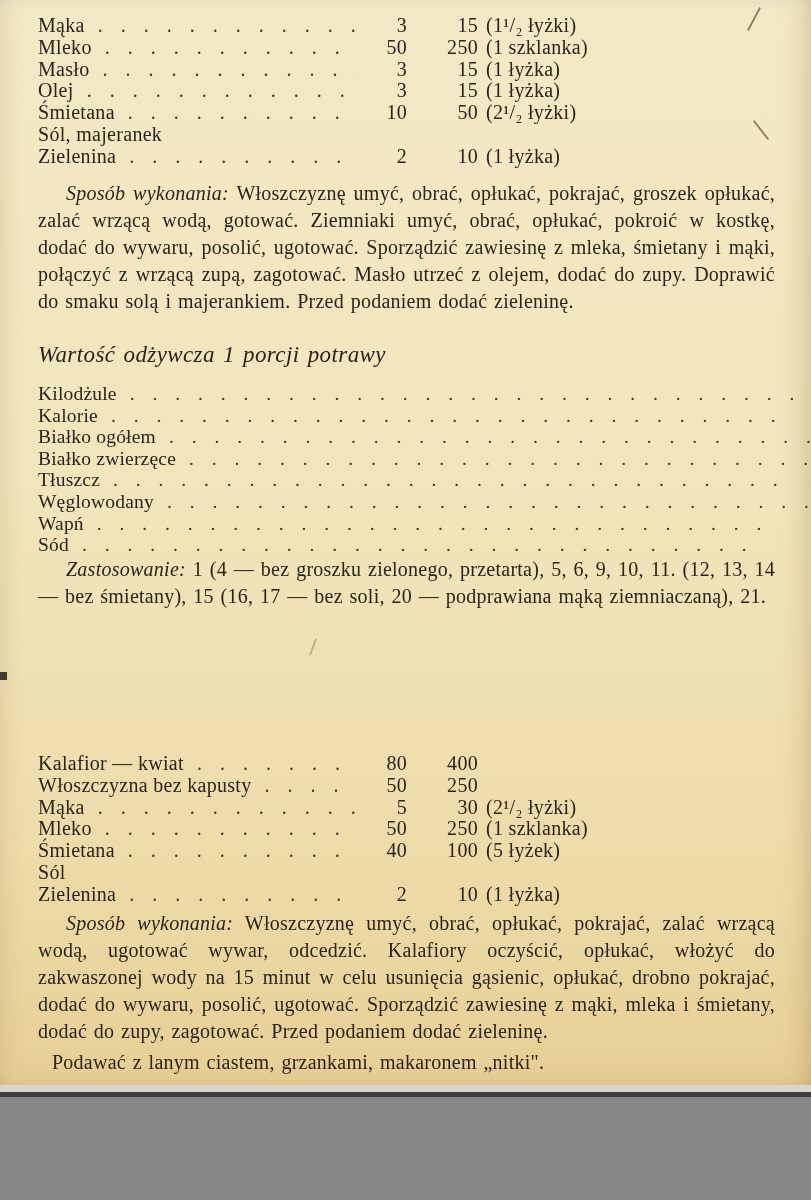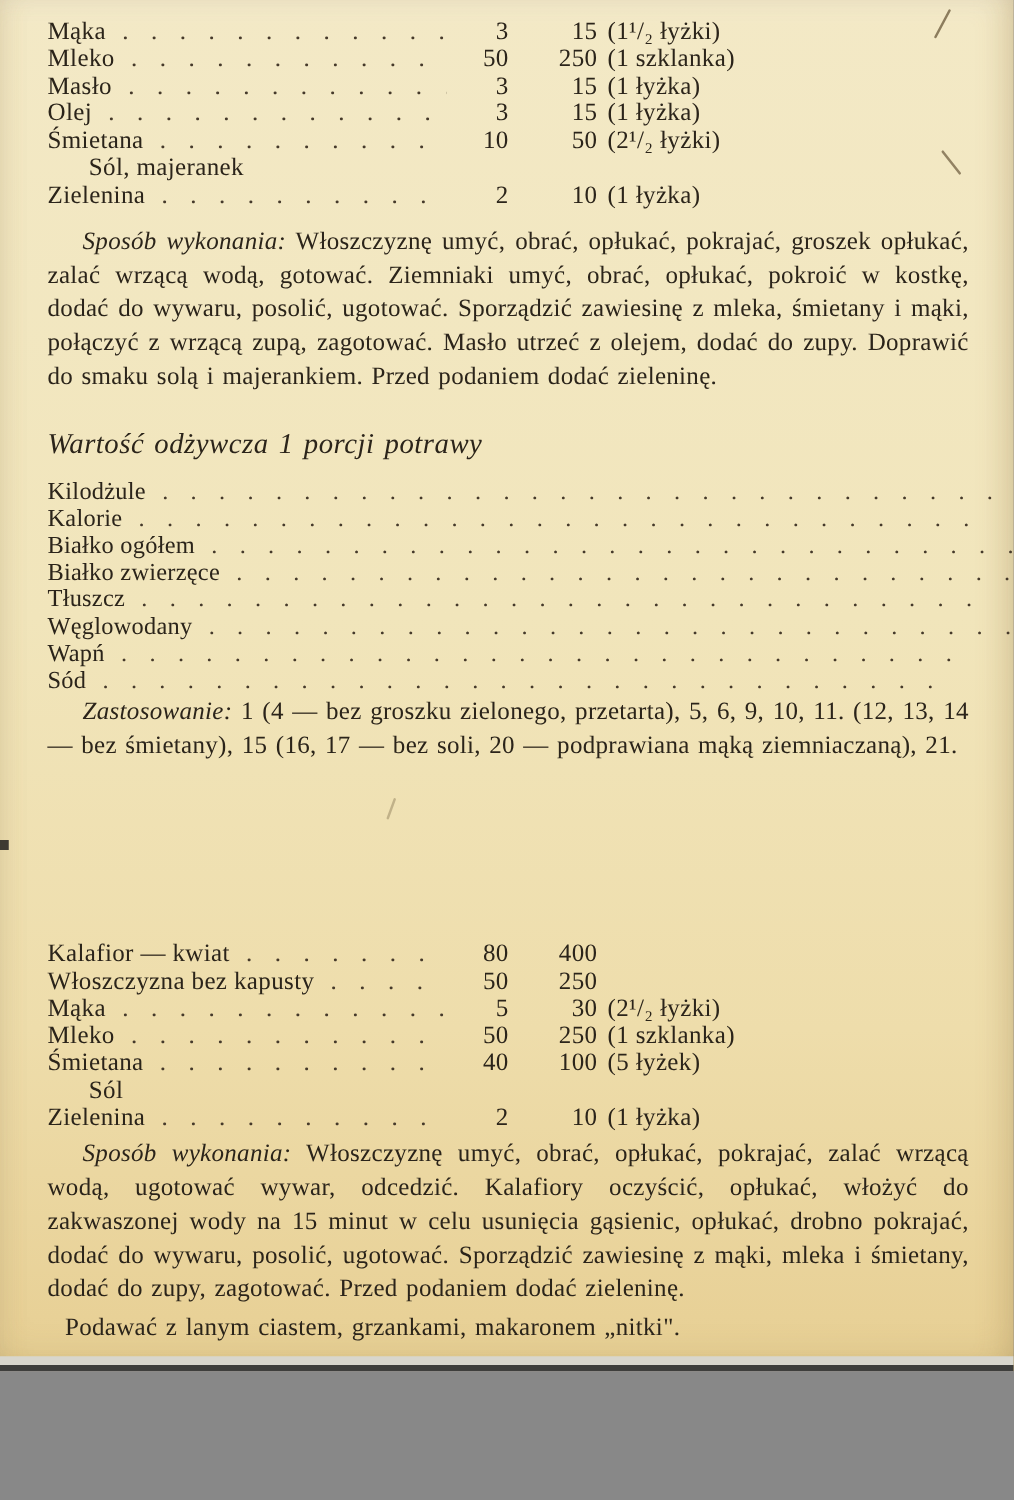--- a/index.html
+++ b/index.html
@@ -21,21 +21,21 @@
 
   
   .ing-row { display: flex; align-items: baseline; line-height: 21.8px; font-size: 20px; letter-spacing: .3px; }
   .ing-name { flex: 0 0 auto; white-space: nowrap; }
   .dots { flex: 1 1 auto; overflow: hidden; white-space: nowrap; margin: 0 10px 0 13px; color: #45392a; }
   .dots::after { content: ". . . . . . . . . . . . . . . . . . . . . . . . . . . . . ."; word-spacing: 11px; letter-spacing: 1px; }
   .ing-right { flex: 0 0 408px; display: flex; align-items: baseline; }
   .ing-qty { flex: 0 0 40px; text-align: right; }
   .ing-num { flex: 0 0 71px; text-align: right; }
   .ing-note { flex: 0 0 auto; margin-left: 8px; white-space: nowrap; }
-  .ing-row.plain .ing-name { flex: 1 1 auto; margin-left: 33px; }
+  .ing-row.plain .ing-name { flex: 1 1 auto; }
 
   
   .para { margin: 0; font-size: 20px; line-height: 27px; text-align: justify; text-indent: 28px; letter-spacing: .25px; word-spacing: 1.5px; }
   .para.small-indent { text-indent: 14px; }
   .ital { font-style: italic; }
   .serving { margin-top: 4px; }
 
   
   .sec-head { font-style: italic; font-size: 23px; letter-spacing: .4px; word-spacing: 2px; margin: 0; font-weight: normal; }
 

